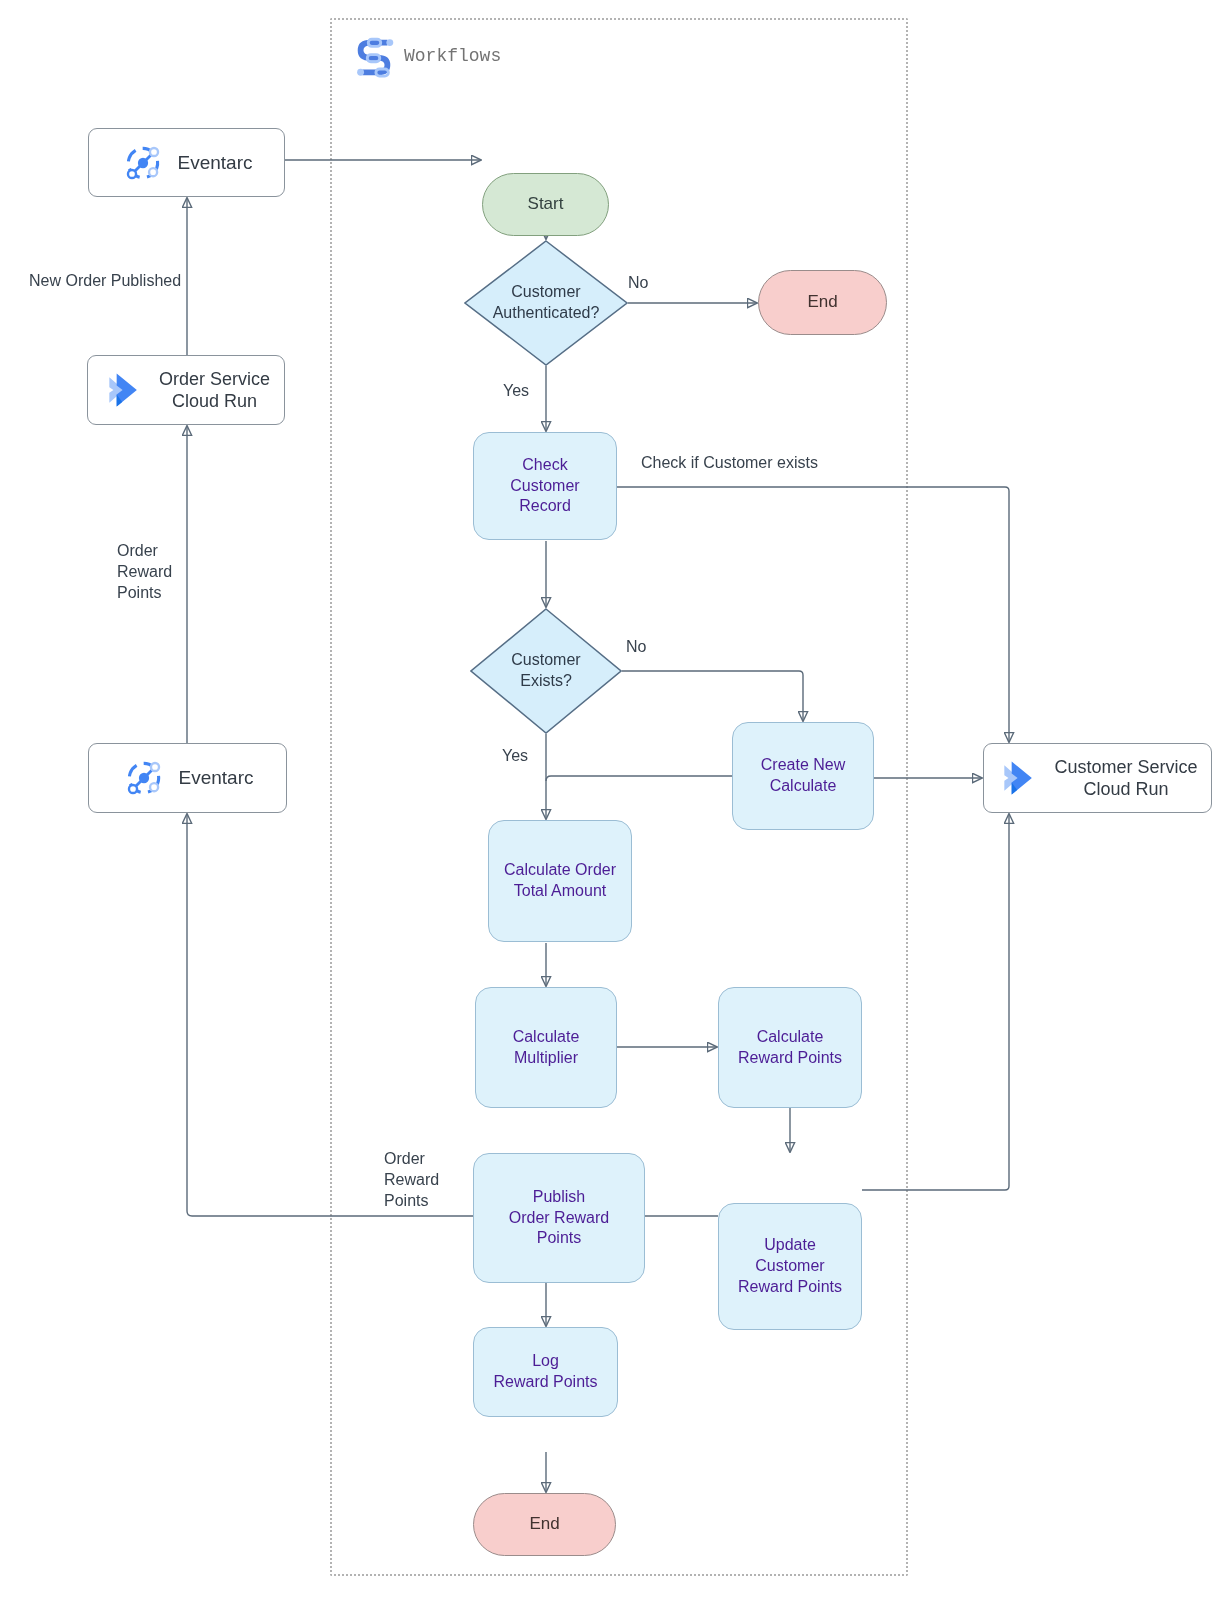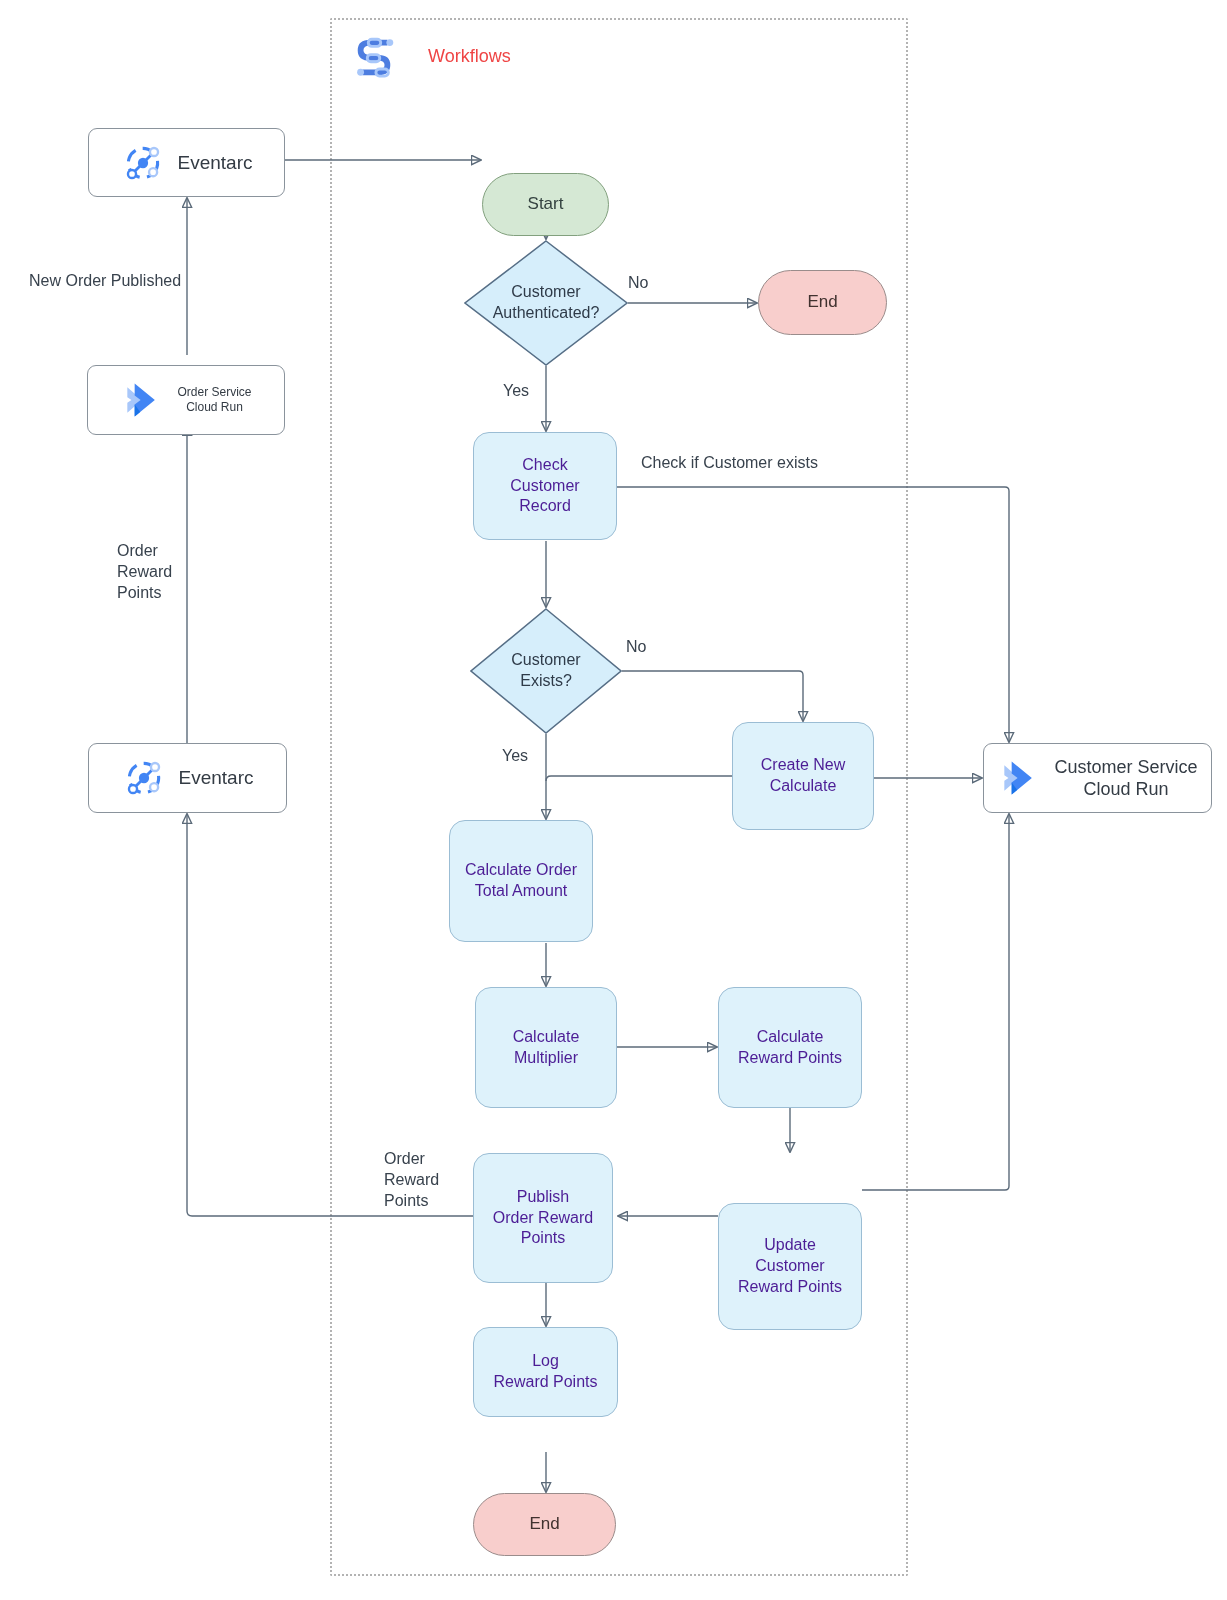--- a/index.html
+++ b/index.html
@@ -7,21 +7,21 @@
     position:relative;width:1227px;height:1600px;background:#ffffff;
     font-family:"Liberation Sans", sans-serif;color:#2f3b49;overflow:hidden;
   }
   .edges{position:absolute;left:0;top:0;width:1227px;height:1600px;pointer-events:none;}
   .edges path{fill:none;stroke:#5b6a79;stroke-width:1.4;}
   .wf-container{
     position:absolute;left:330px;top:18px;width:574px;height:1554px;
     border:2px dotted #b3b3b3;border-radius:2px;background:transparent;
   }
   .wf-title{
-    position:absolute;left:428px;top:46px;font-size:18px;color:#ef4444;
+    position:absolute;left:404px;top:46px;font-size:18px;color:#737373;font-family:Liberation Mono, monospace;
   }
   .node{position:absolute;display:flex;align-items:center;justify-content:center;box-sizing:border-box;}
   .label{white-space:pre-line;text-align:center;line-height:1.3;}
   .process{
     background:#def2fb;border:1px solid #9bbdd4;border-radius:16px;font-size:16px;color:#4c1d95;
   }
   .service{
     background:#ffffff;border:1.5px solid #8a939c;border-radius:9px;
     font-size:19px;color:#333b44;gap:13px;padding:0 2px;
   }
@@ -93,21 +93,21 @@
         <line x1="15" y1="33" x2="33" y2="15" stroke="#4285f4" stroke-width="3"></line>
         <circle cx="12" cy="36" r="4.4" fill="#ffffff" stroke="#4285f4" stroke-width="2.6"></circle>
         <circle cx="36" cy="12" r="4.4" fill="#ffffff" stroke="#a8c7fa" stroke-width="2.6"></circle>
         <circle cx="35" cy="34" r="4.4" fill="#ffffff" stroke="#a8c7fa" stroke-width="2.6"></circle>
         <circle cx="24" cy="24" r="5.6" fill="#4285f4"></circle>
       </svg>
     </span>
     <span class="label">Eventarc</span>
   </div>
 
-  <div class="node service" style="left:87px;top:365px;width:198px;height:70px;font-size:12px;">
+  <div class="node service" style="left:87px;top:355px;width:198px;height:70px;font-size:18px;">
     <span class="icon">
       <svg width="44" height="44" viewBox="0 0 48 48">
         <path d="M8 10 L24 24 L8 38 L8 27 L12.5 24 L8 21 Z" fill="#a8c7fa"></path>
         <path d="M16 6 L38 24 L16 42 L16 29 L22.5 24 L16 19 Z" fill="#4285f4"></path>
         <path d="M16 29 L16 42 L22 37 Z" fill="#1a73e8"></path>
       </svg>
     </span>
     <span class="label">Order Service
 Cloud Run</span>
   </div>
@@ -170,42 +170,42 @@
     <span class="label">Check
 Customer
 Record</span>
   </div>
 
   <div class="node process" style="left:732px;top:722px;width:142px;height:108px;">
     <span class="label">Create New
 Calculate</span>
   </div>
 
-  <div class="node process" style="left:449px;top:820px;width:144px;height:122px;">
+  <div class="node process" style="left:488px;top:820px;width:144px;height:122px;">
     <span class="label">Calculate Order
 Total Amount</span>
   </div>
 
   <div class="node process" style="left:475px;top:987px;width:142px;height:121px;">
     <span class="label">Calculate
 Multiplier</span>
   </div>
 
   <div class="node process" style="left:718px;top:987px;width:144px;height:121px;">
     <span class="label">Calculate
 Reward Points</span>
   </div>
 
   <div class="node process" style="left:718px;top:1203px;width:144px;height:127px;">
     <span class="label">Update
 Customer
 Reward Points</span>
   </div>
 
-  <div class="node process" style="left:473px;top:1153px;width:140px;height:130px;">
+  <div class="node process" style="left:473px;top:1153px;width:172px;height:130px;">
     <span class="label">Publish
 Order Reward
 Points</span>
   </div>
 
   <div class="node process" style="left:473px;top:1327px;width:145px;height:90px;">
     <span class="label">Log
 Reward Points</span>
   </div>
 

